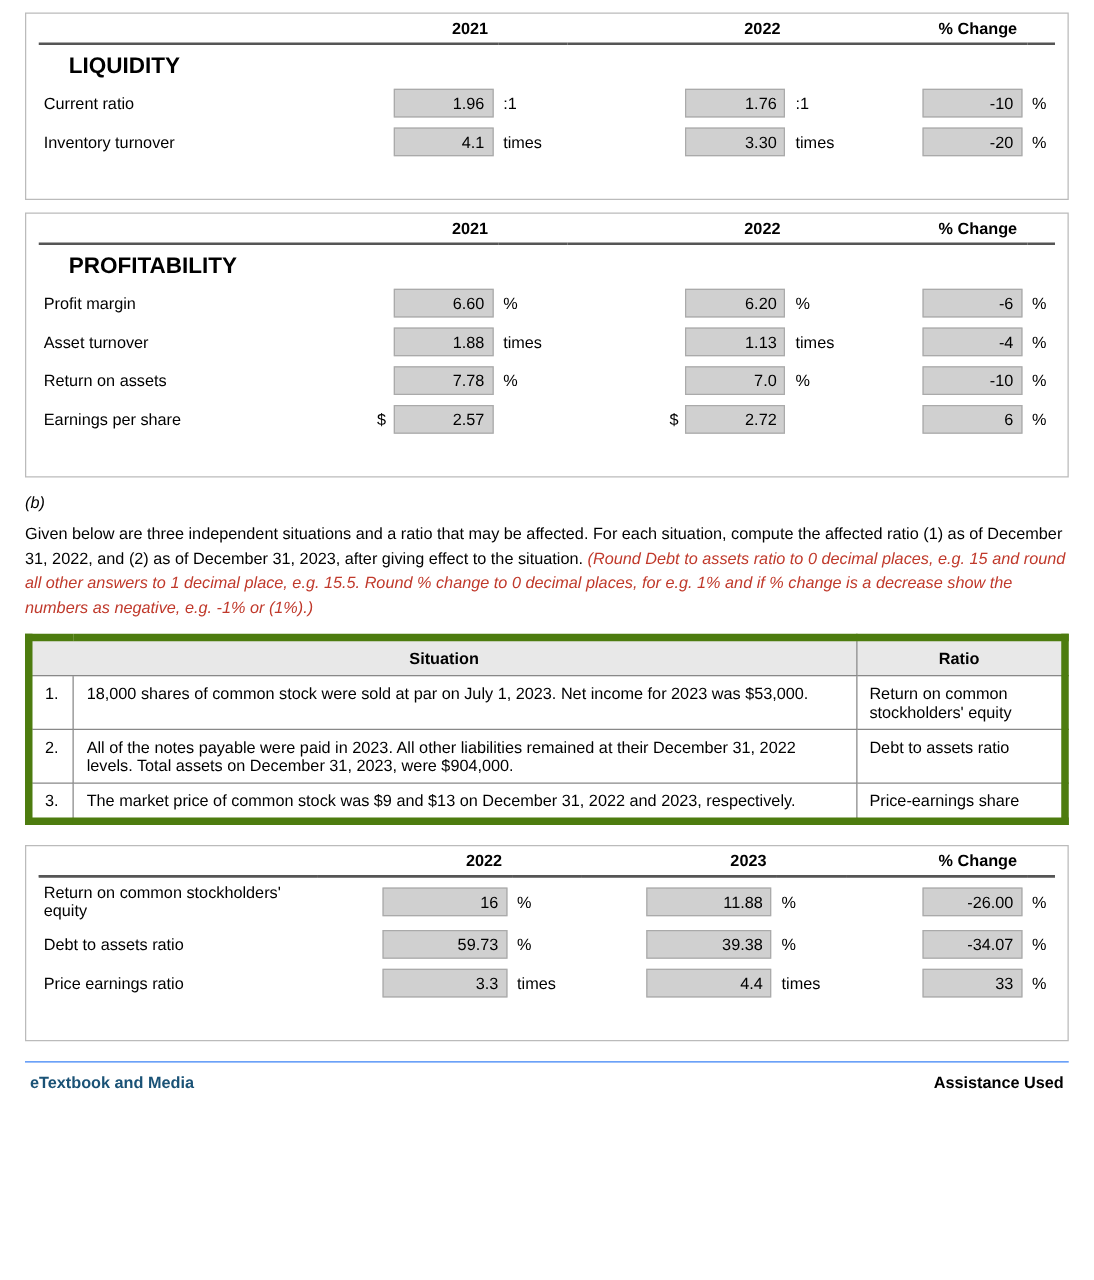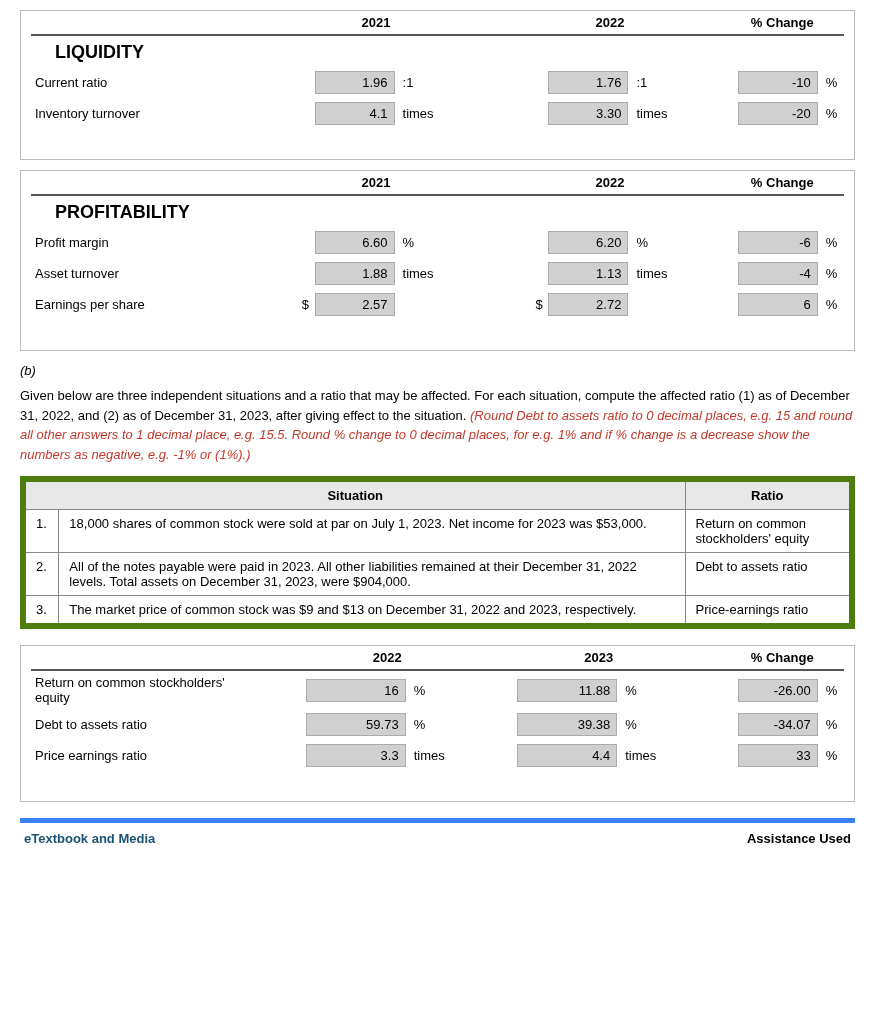--- a/index.html
+++ b/index.html
@@ -112,21 +112,21 @@
     .situation-ratio {
       width: 160px;
       text-align: left;
     }
 
     
     .footer-bar {
       display: flex;
       justify-content: space-between;
       align-items: center;
-      border-top: 5px solid #3b82f6;
+      border-top: 1px solid #3b82f6;
       margin-top: 16px;
       padding: 8px 4px;
       font-size: 13px;
     }
     .footer-bar .etextbook {
       color: #1a5276;
       font-weight: bold;
     }
     .footer-bar .assistance {
       font-weight: bold;
@@ -244,20 +244,35 @@
           <td style="text-align:right;">
             <span class="input-cell">1.13</span>
           </td>
           <td class="unit-cell">times</td>
           <td style="text-align:right;">
             <span class="pct-change-cell">-4</span>
           </td>
           <td class="unit-cell">%</td>
         </tr>
 
+        <tr class="data-row">
+          <td class="row-label">Return on assets</td>
+          <td style="text-align:right;">
+            <span class="input-cell">7.78</span>
+          </td>
+          <td class="unit-cell">%</td>
+          <td style="text-align:right;">
+            <span class="input-cell">7.0</span>
+          </td>
+          <td class="unit-cell">%</td>
+          <td style="text-align:right;">
+            <span class="pct-change-cell">-10</span>
+          </td>
+          <td class="unit-cell">%</td>
+        </tr>
 
         <tr class="data-row">
           <td class="row-label">Earnings per share</td>
           <td style="text-align:right;">
             <span style="margin-right:2px;">$</span>
             <span class="input-cell">2.57</span>
           </td>
           <td class="unit-cell"></td>
           <td style="text-align:right;">
             <span style="margin-right:2px;">$</span>
@@ -294,21 +309,21 @@
         <td class="situation-ratio">Return on common stockholders' equity</td>
       </tr>
       <tr>
         <td class="situation-num">2.</td>
         <td class="situation-desc">All of the notes payable were paid in 2023. All other liabilities remained at their December 31, 2022 levels. Total assets on December 31, 2023, were $904,000.</td>
         <td class="situation-ratio">Debt to assets ratio</td>
       </tr>
       <tr>
         <td class="situation-num">3.</td>
         <td class="situation-desc">The market price of common stock was $9 and $13 on December 31, 2022 and 2023, respectively.</td>
-        <td class="situation-ratio">Price-earnings ratio</td>
+        <td class="situation-ratio">Price-earnings share</td>
       </tr>
     </tbody>
   </table>
 
   <div class="outer-wrapper">
     <table class="section-table">
       <thead>
         <tr class="section-header-row">
           <th class="label-col" style="width:200px;"></th>
           <th style="width:140px;">2022</th>

